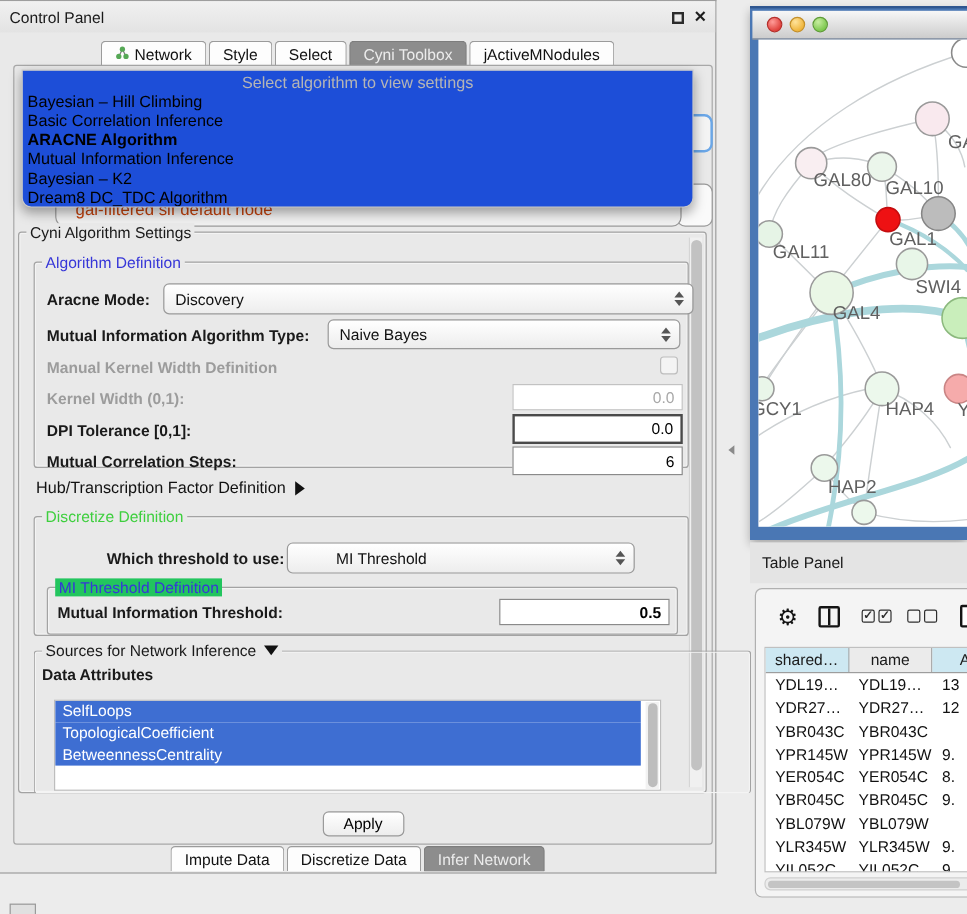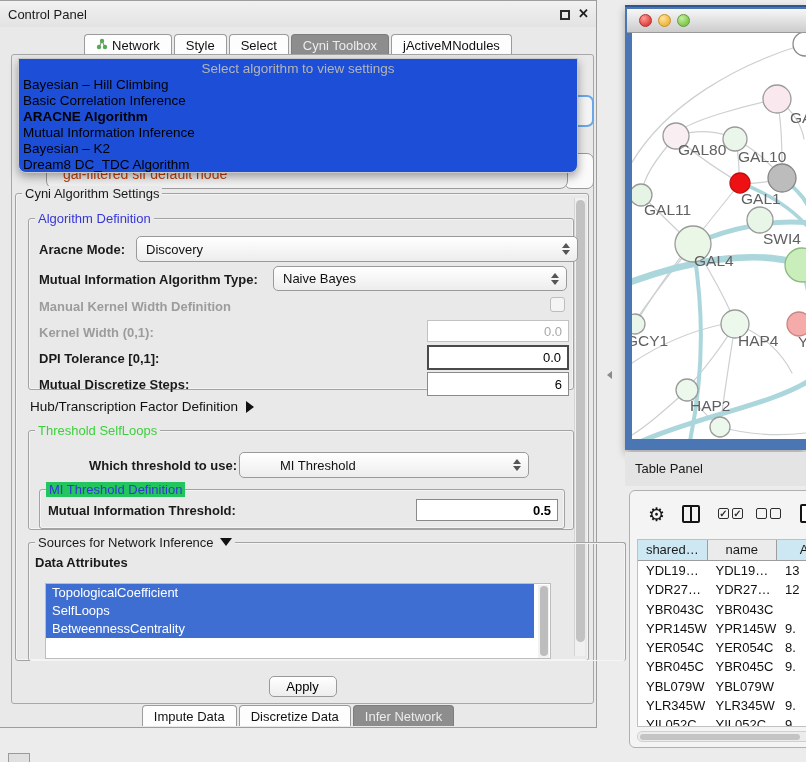--- a/index.html
+++ b/index.html
@@ -219,30 +219,30 @@
 
           <span class="lbl disabled" style="left:10px; top:80px;">Manual Kernel Width Definition</span>
           <span class="checkbox" style="left:521px; top:78px;"></span>
 
           <span class="lbl disabled" style="left:10px; top:106px;">Kernel Width (0,1):</span>
           <div class="tfield light" style="left:398px; top:101px; width:142px; height:22px;">0.0</div>
 
           <span class="lbl" style="left:10px; top:132px;">DPI Tolerance [0,1]:</span>
           <div class="tfield strong" style="left:398px; top:126px; width:142px; height:25px;">0.0</div>
 
-          <span class="lbl" style="left:10px; top:158px;">Mutual Discretize Steps:</span>
+          <span class="lbl" style="left:10px; top:158px;">Mutual Correlation Steps:</span>
           <div class="tfield mid" style="left:398px; top:153px; width:142px; height:24px;">6</div>
         </div>
 
         <div style="position:absolute; left:14px; top:205px;">
           <span style="font-size:13.5px; color:#111;">Hub/Transcription Factor Definition</span><span class="arrow-right"></span>
         </div>
 
         <div class="groupbox" style="left:12px; top:236px; width:546px; height:100px;">
-          <span class="gb-title green">Threshold SelfLoops</span>
+          <span class="gb-title green">Discretize Definition</span>
 
           <span class="lbl" style="left:60px; top:27px;">Which threshold to use:</span>
           <div class="combo" style="left:210px; top:21px; width:290px; height:26px;padding-left:40px;">
             <span>MI Threshold</span>
             <span class="spin">
                 <i class="up"></i>
                 <i class="down"></i>
               </span>
           </div>
 
@@ -251,22 +251,22 @@
             <span class="lbl" style="left:8px; top:13px;">Mutual Information Threshold:</span>
             <div class="tfield mid" style="left:376px; top:9px; width:142px; height:22px;font-weight:bold;">0.5</div>
           </div>
         </div>
 
         <div class="groupbox" style="left:12px; top:348px; width:598px; height:119px; border-bottom:none;">
           <span class="gb-title"><span>Sources for Network Inference</span><span class="arrow-down"></span></span>
           <span class="lbl" style="left:6px; top:12px;">Data Attributes</span>
           <div class="attr-list" id="attr-list">
 
-          <div class="attr-item">TopologicalCoefficient</div>
-              <div class="attr-item">SelfLoops</div>
+          <div class="attr-item">SelfLoops</div>
+              <div class="attr-item">TopologicalCoefficient</div>
               <div class="attr-item">BetweennessCentrality</div>
               <div class="attr-scroll">
                 <div class="thumb"></div>
               </div>
             </div>
         </div>
       </div>
 
       <button class="apply-btn">Apply</button>
     </div>

